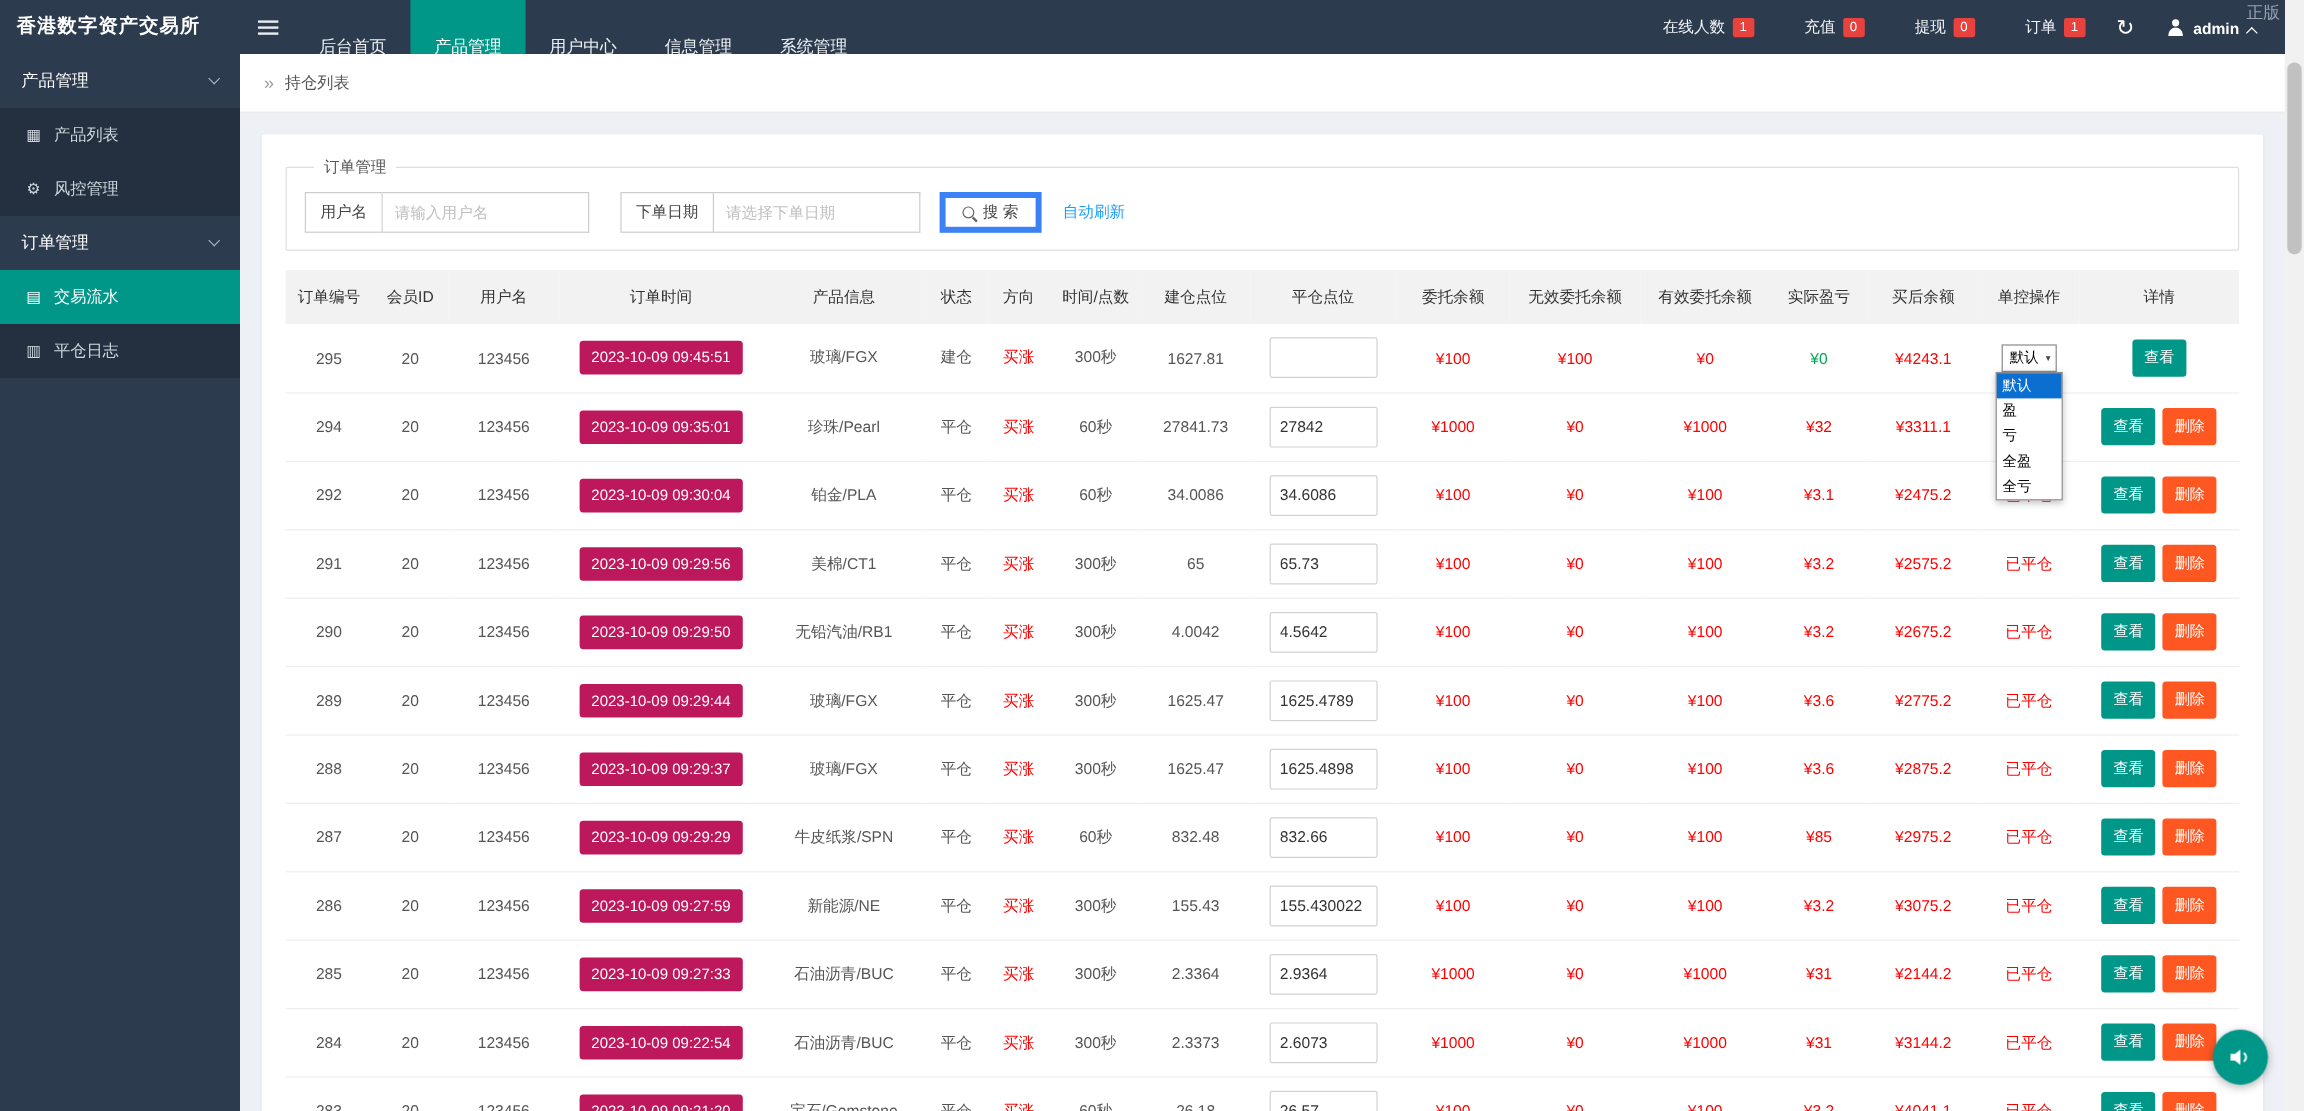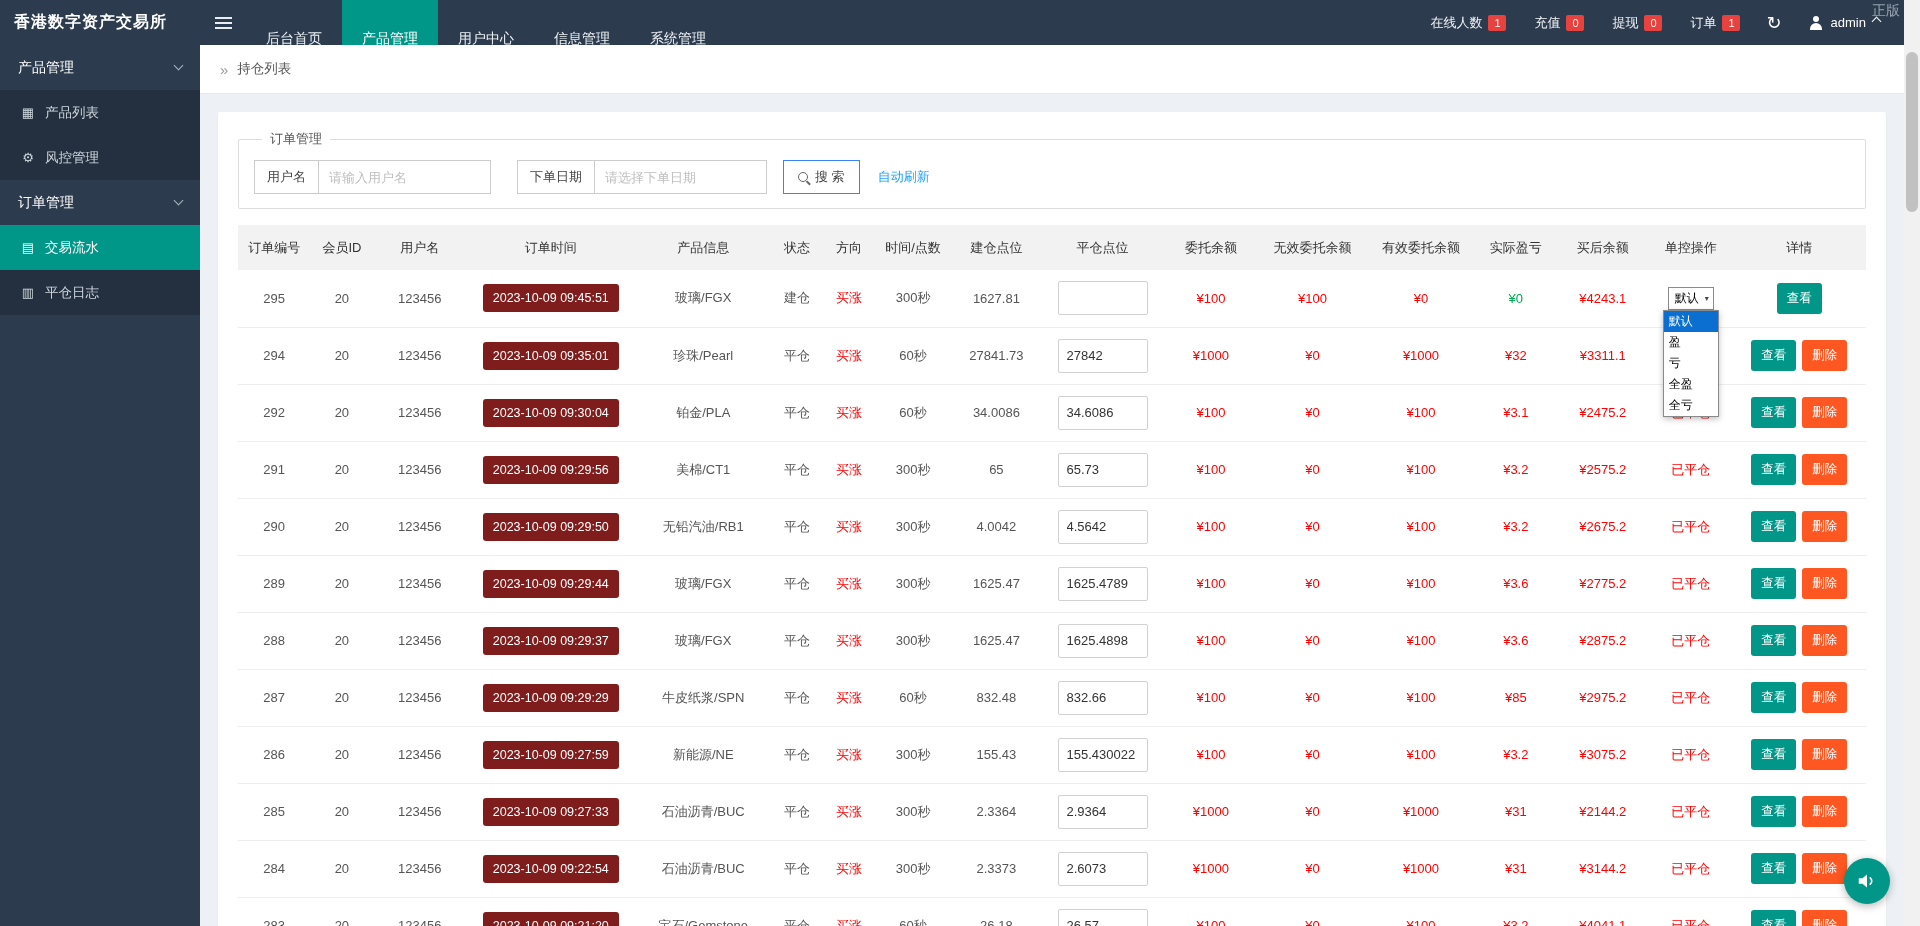--- a/index.html
+++ b/index.html
@@ -18,21 +18,21 @@
   .hamburger { width:46px; height:45px; display:flex; flex-direction:column; justify-content:center; align-items:center; gap:3px; cursor:pointer; }
   .hamburger i { display:block; width:17px; height:2px; background:#e8edf2; }
   .topnav { display:flex; height:100%; }
   .nav-item { padding:16px 20px; line-height:45px; font-size:14px; color:#eef2f6; cursor:pointer; white-space:nowrap; }
   .nav-item.active { background:#009688; color:#fff; }
   .topbar-right { margin-left:auto; display:flex; align-items:center; gap:26px; padding-right:40px; }
   .stat { display:flex; align-items:center; cursor:pointer; }
   .stat-label { font-size:13px; color:#f2f5f8; }
   .badge { background:#e8423e; color:#fff; font-size:11px; min-width:18px; height:16px; line-height:16px; text-align:center; border-radius:2px; margin-left:6px; padding:0 4px; }
   .refresh { font-size:18px; cursor:pointer; line-height:1; }
-  .user { display:flex; align-items:flex-start; gap:7px; cursor:pointer; }
+  .user { display:flex; align-items:flex-end; gap:7px; cursor:pointer;font-weight:bold; }
   .person { position:relative; width:16px; height:16px; }
   .person::before { content:''; position:absolute; top:1px; left:5px; width:6px; height:6px; border-radius:50%; background:#fff; }
   .person::after { content:''; position:absolute; bottom:1px; left:2px; width:12px; height:7px; border-radius:6px 6px 0 0; background:#fff; }
   .chev-up { width:7px; height:7px; border-left:1.5px solid #fff; border-top:1.5px solid #fff; transform:rotate(45deg); margin-top:3px; }
   .corner-text { position:absolute; top:2px; right:20px; font-size:14px; color:#97a3b1; }
 
   
   .sidebar { position:absolute; left:0; top:45px; bottom:0; width:200px; background:#2c3b4d; z-index:40; }
   .group-header { height:45px; display:flex; align-items:center; justify-content:space-between; padding:0 18px; font-size:14px; color:#fff; cursor:pointer; }
   .chevron { width:7px; height:7px; border-right:1.5px solid #aab6c2; border-bottom:1.5px solid #aab6c2; transform:rotate(45deg); margin-top:-4px; }
@@ -48,39 +48,39 @@
 
   
   fieldset.search { border:1px solid #ddd; border-radius:2px; padding:12px 15px 14px; margin-bottom:16px; }
   fieldset.search legend { padding:0 8px; margin-left:8px; font-size:13px; color:#555; }
   .search-row { display:flex; align-items:center; }
   .input-group { display:flex; align-items:center; }
   .addon { height:34px; line-height:32px; border:1px solid #ccc; background:#fff; padding:0 12px; font-size:13px; color:#444; white-space:nowrap; }
   .search-input { height:34px; width:172px; border:1px solid #ccc; border-left:none; padding:0 10px; font-size:13px; color:#333; outline:none; }
   input::placeholder { color:#bfbfbf; }
   .gap { margin-left:26px; }
-  .search-btn { height:34px; border:1px solid #3b82f6; background:#fff; padding:0 14px; margin-left:16px; display:flex; align-items:center; gap:7px; font-size:13px; color:#444; cursor:pointer; }
+  .search-btn { height:34px; border:5px solid #3b82f6; background:#fff; padding:0 14px; margin-left:16px; display:flex; align-items:center; gap:7px; font-size:13px; color:#444; cursor:pointer; }
   .mag { position:relative; width:10px; height:10px; border:1.5px solid #666; border-radius:50%; display:inline-block; }
   .mag::after { content:''; position:absolute; width:5px; height:1.5px; background:#666; transform:rotate(45deg); right:-4px; bottom:-2px; }
   .auto-refresh { color:#1e9fff; margin-left:18px; font-size:13px; text-decoration:none; cursor:pointer;text-align:center; }
 
   
   .table { width:100%; border-collapse:collapse; font-size:13px; color:#555; }
   .table thead th { background:#f2f2f2; height:45px; font-weight:normal; color:#333; padding:0 6px; white-space:nowrap; }
   .table tbody td { height:57px; text-align:center; padding:0 6px; border-bottom:1px solid #eee; white-space:nowrap; }
   .table thead th:nth-child(1){width:62px}.table thead th:nth-child(2){width:56px}
   .table thead th:nth-child(3){width:82px}.table thead th:nth-child(4){width:150px}
   .table thead th:nth-child(5){width:120px}.table thead th:nth-child(6){width:46px}
   .table thead th:nth-child(7){width:46px}.table thead th:nth-child(8){width:66px}
   .table thead th:nth-child(9){width:80px}.table thead th:nth-child(10){width:108px}
   .table thead th:nth-child(11){width:84px}.table thead th:nth-child(12){width:96px}
   .table thead th:nth-child(13){width:96px}.table thead th:nth-child(14){width:72px}
   .table thead th:nth-child(15){width:82px}.table thead th:nth-child(16){width:74px}
   .table thead th:nth-child(17){width:118px}
-  .time-chip { display:inline-block; background:#7f1d1d; color:#fff; padding:7px 10px; border-radius:3px; font-size:12.5px; cursor:pointer; }
+  .time-chip { display:inline-block; background:#be185d; color:#fff; padding:7px 10px; border-radius:3px; font-size:12.5px; cursor:pointer; }
   .close-input { width:90px; height:34px; border:1px solid #d2d2d2; border-radius:2px; padding:0 8px; font-size:13px; color:#333; outline:none; }
   .red { color:#ff0000; }
   .green { color:#00a854; }
   .btn { border:none; color:#fff; font-size:12.5px; padding:7px 10px; border-radius:3px; cursor:pointer; margin:0 3px; }
   .btn-view { background:#009688; }
   .btn-delete { background:#ff5722; }
   .control-cell { position:relative; }
   .select-box { display:inline-flex; align-items:center; border:1px solid #8a8a8a; background:#fff; color:#000; font-size:12px; padding:2px 4px 2px 6px; cursor:pointer; }
   .sel-arrow { margin-left:6px; font-size:8px; color:#444; }
   .dropdown-panel { position:absolute; top:calc(50% + 12px); left:50%; transform:translateX(-50%); min-width:56px; background:#fff; border:1px solid #8a8a8a; box-shadow:0 2px 6px rgba(0,0,0,.25); z-index:30; text-align:left; }
@@ -103,21 +103,21 @@
       <i></i>
     </div>
   <nav class="topnav">
       <div class="nav-item">后台首页</div>
       <div class="nav-item active">产品管理</div>
       <div class="nav-item">用户中心</div>
       <div class="nav-item">信息管理</div>
       <div class="nav-item">系统管理</div>
     </nav>
   <div class="topbar-right">
-    <div style="display:flex;align-items:center;gap:28px;">
+    <div style="display:flex;align-items:center;gap:42px;">
         <div class="stat">
           <span class="stat-label">在线人数</span>
           <span class="badge">1</span>
         </div>
         <div class="stat">
           <span class="stat-label">充值</span>
           <span class="badge">0</span>
         </div>
         <div class="stat">
           <span class="stat-label">提现</span>

